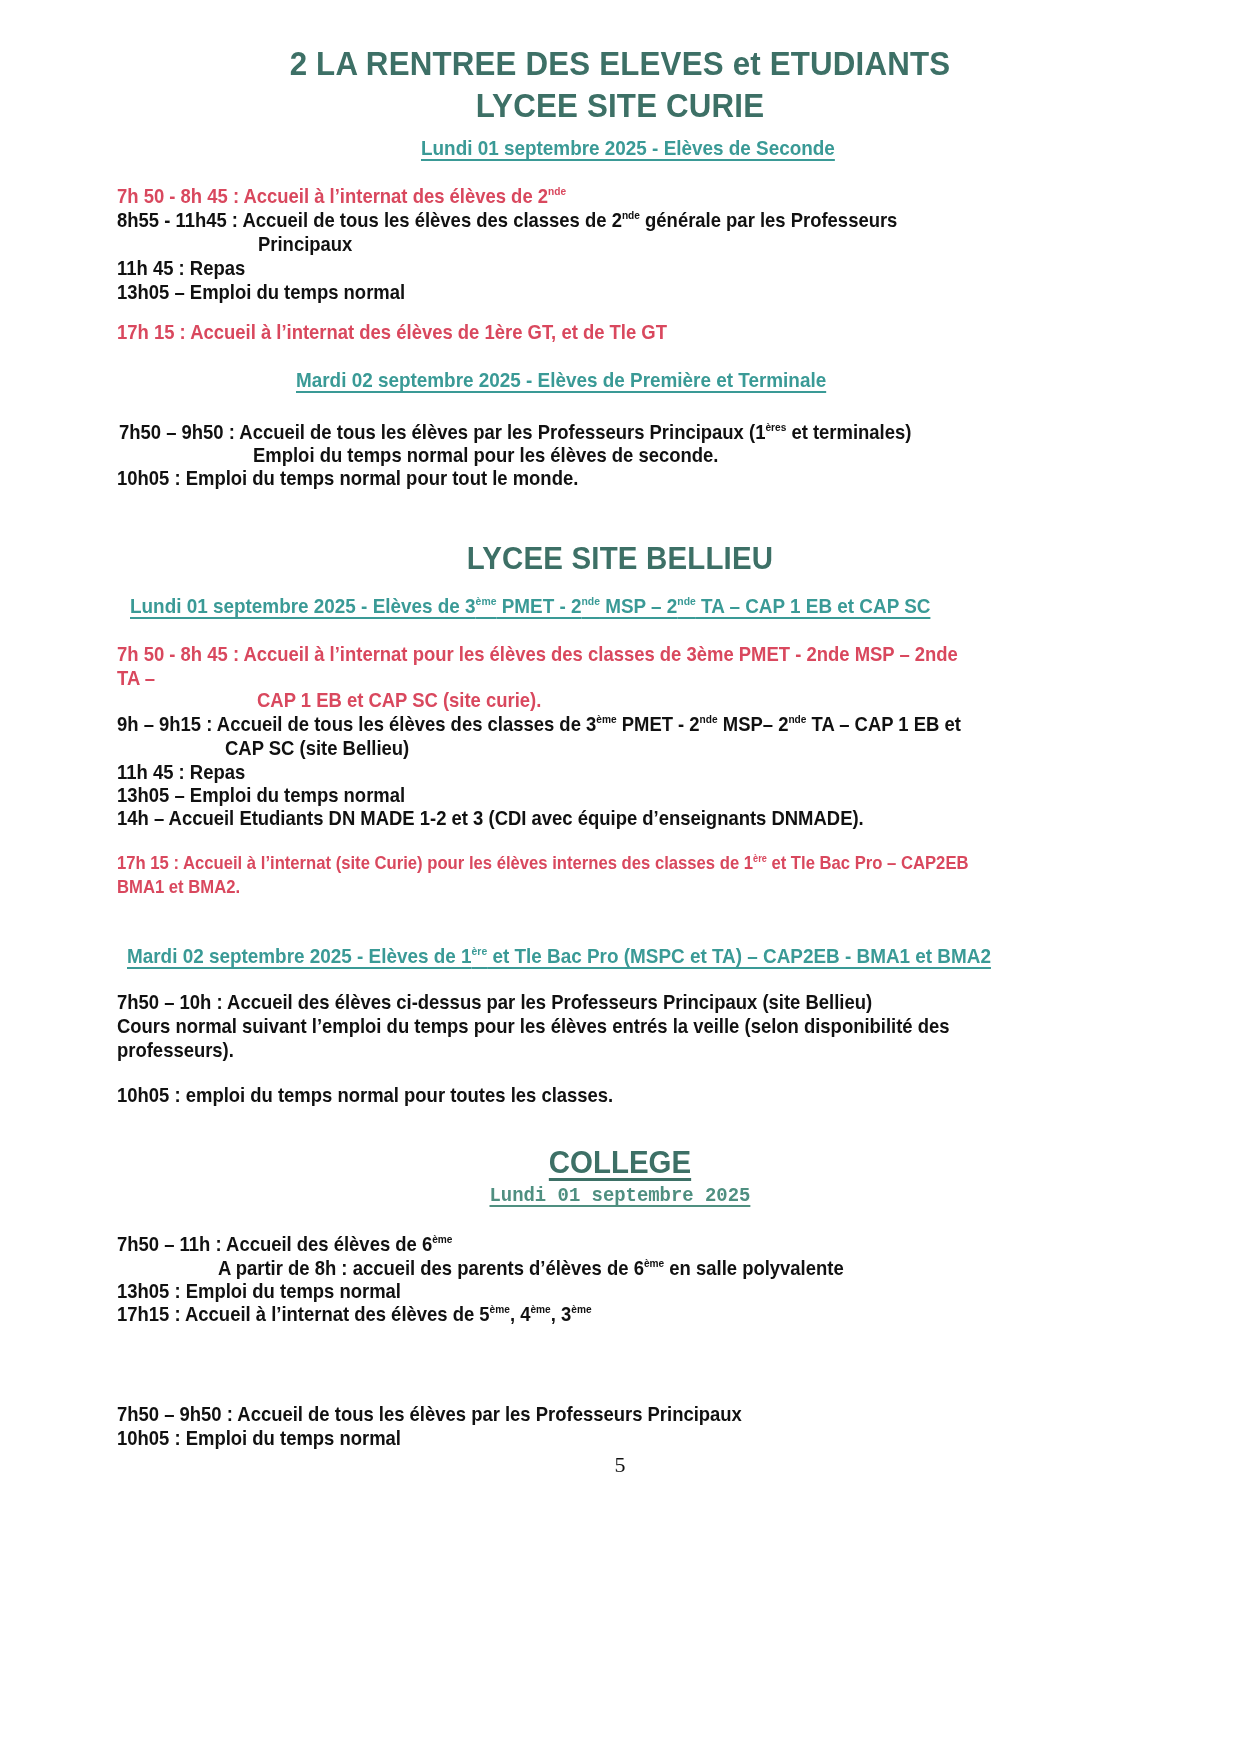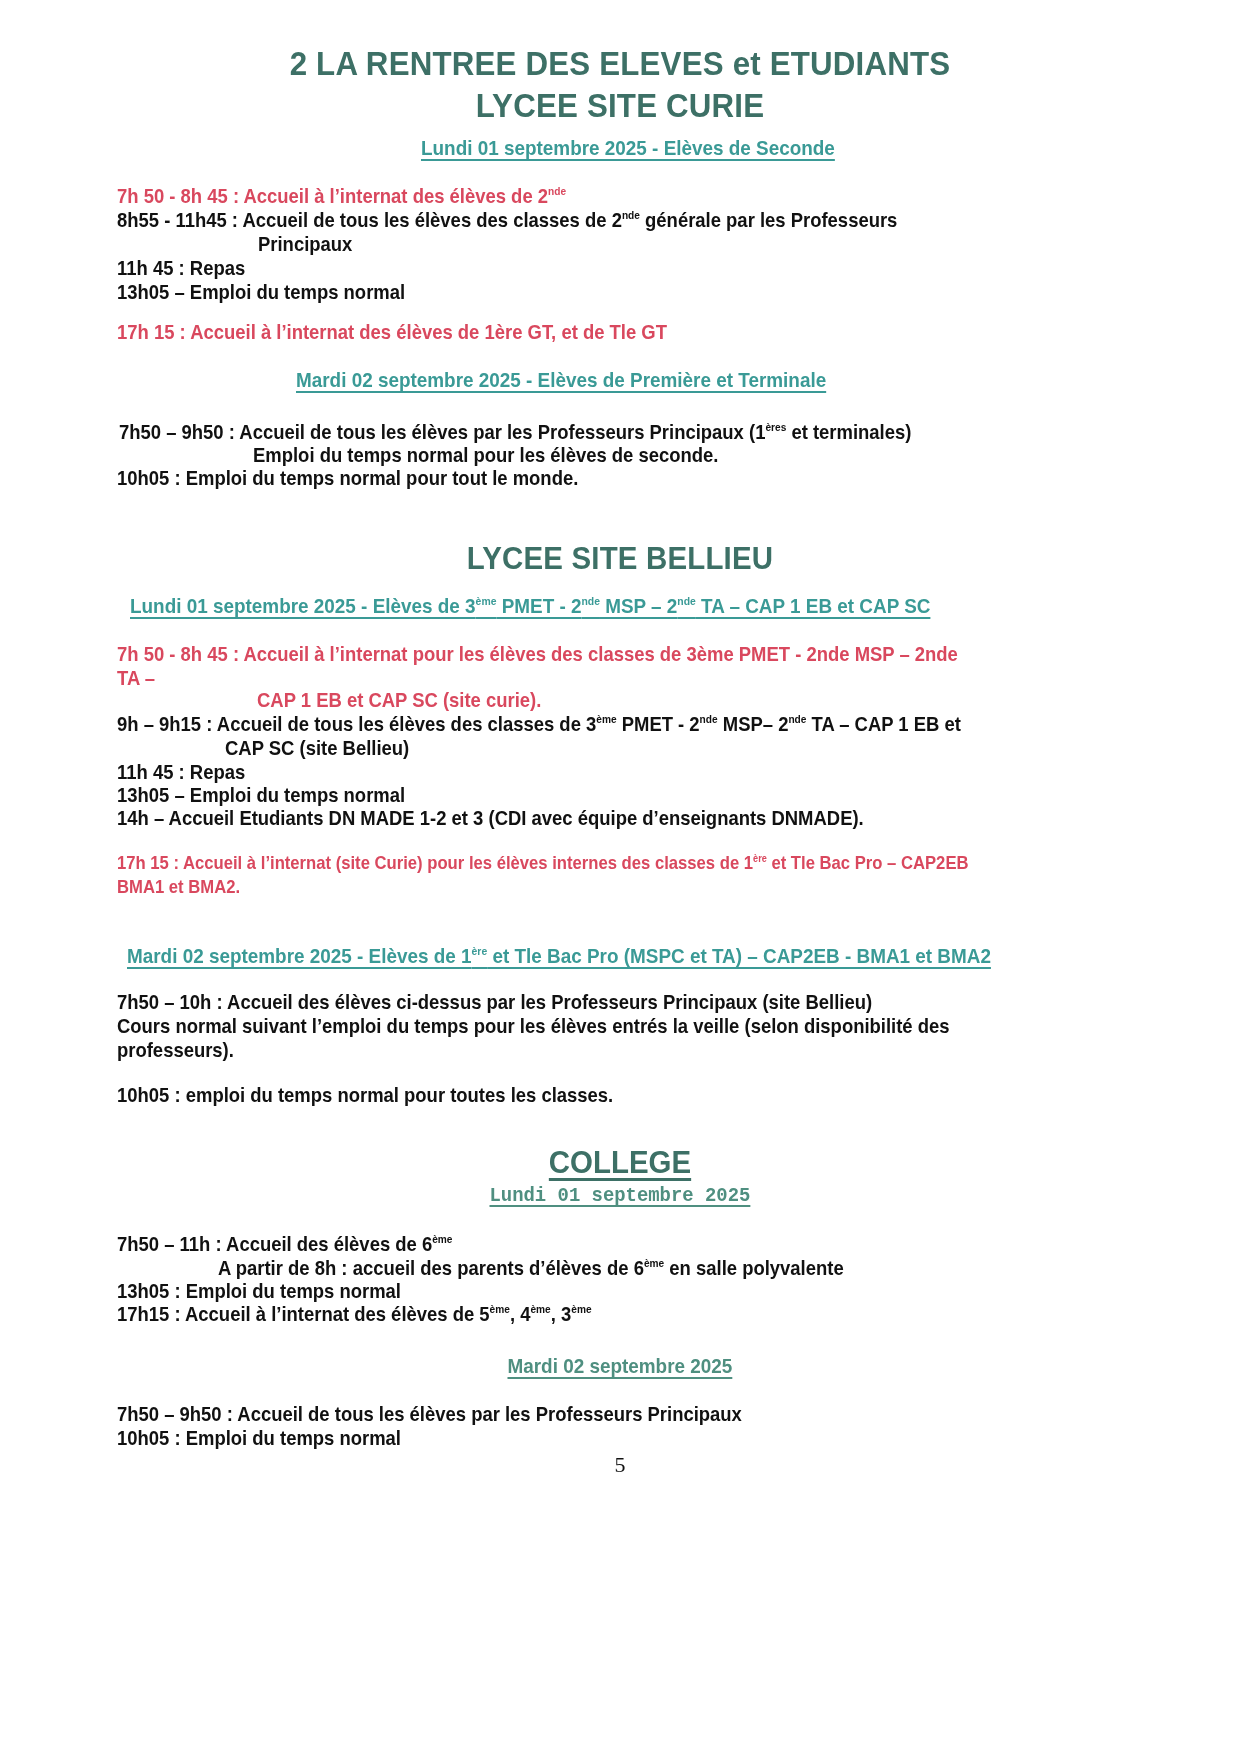--- a/index.html
+++ b/index.html
@@ -72,20 +72,17 @@
 
   <div class="abs college-title" style="top:1144px;">COLLEGE</div>
   <div class="abs centered" style="top:1184px;font-family:Liberation Mono, monospace;">
     <span class="subhead college" style="transform-origin:center top;">Lundi 01 septembre 2025</span>
   </div>
   <div class="abs line" style="left:117px; top:1232px;"><span>7h50 – 11h : Accueil des élèves de 6</span><sup>ème</sup></div>
   <div class="abs line" style="left:218px; top:1256px;"><span>A partir de 8h : accueil des parents d’élèves de 6</span><sup>ème</sup><span> en salle polyvalente</span></div>
   <div class="abs line" style="left:117px; top:1279px;">13h05 : Emploi du temps normal</div>
   <div class="abs line" style="left:117px; top:1302px;"><span>17h15 : Accueil à l’internat des élèves de 5</span><sup>ème</sup><span>, 4</span><sup>ème</sup><span>, 3</span><sup>ème</sup></div>
 
-  <div class="abs centered" style="top:1354px;">
-    <span class="subhead college" style="transform-origin:center top;">Mardi 02 septembre 2025</span>
-  </div>
   <div class="abs line" style="left:117px; top:1402px;">7h50 – 9h50 : Accueil de tous les élèves par les Professeurs Principaux</div>
   <div class="abs line" style="left:117px; top:1426px;">10h05 : Emploi du temps normal</div>
 
   <div class="abs pagenum" style="top:1452px;">5</div>
 </div>
 
 </body></html>

